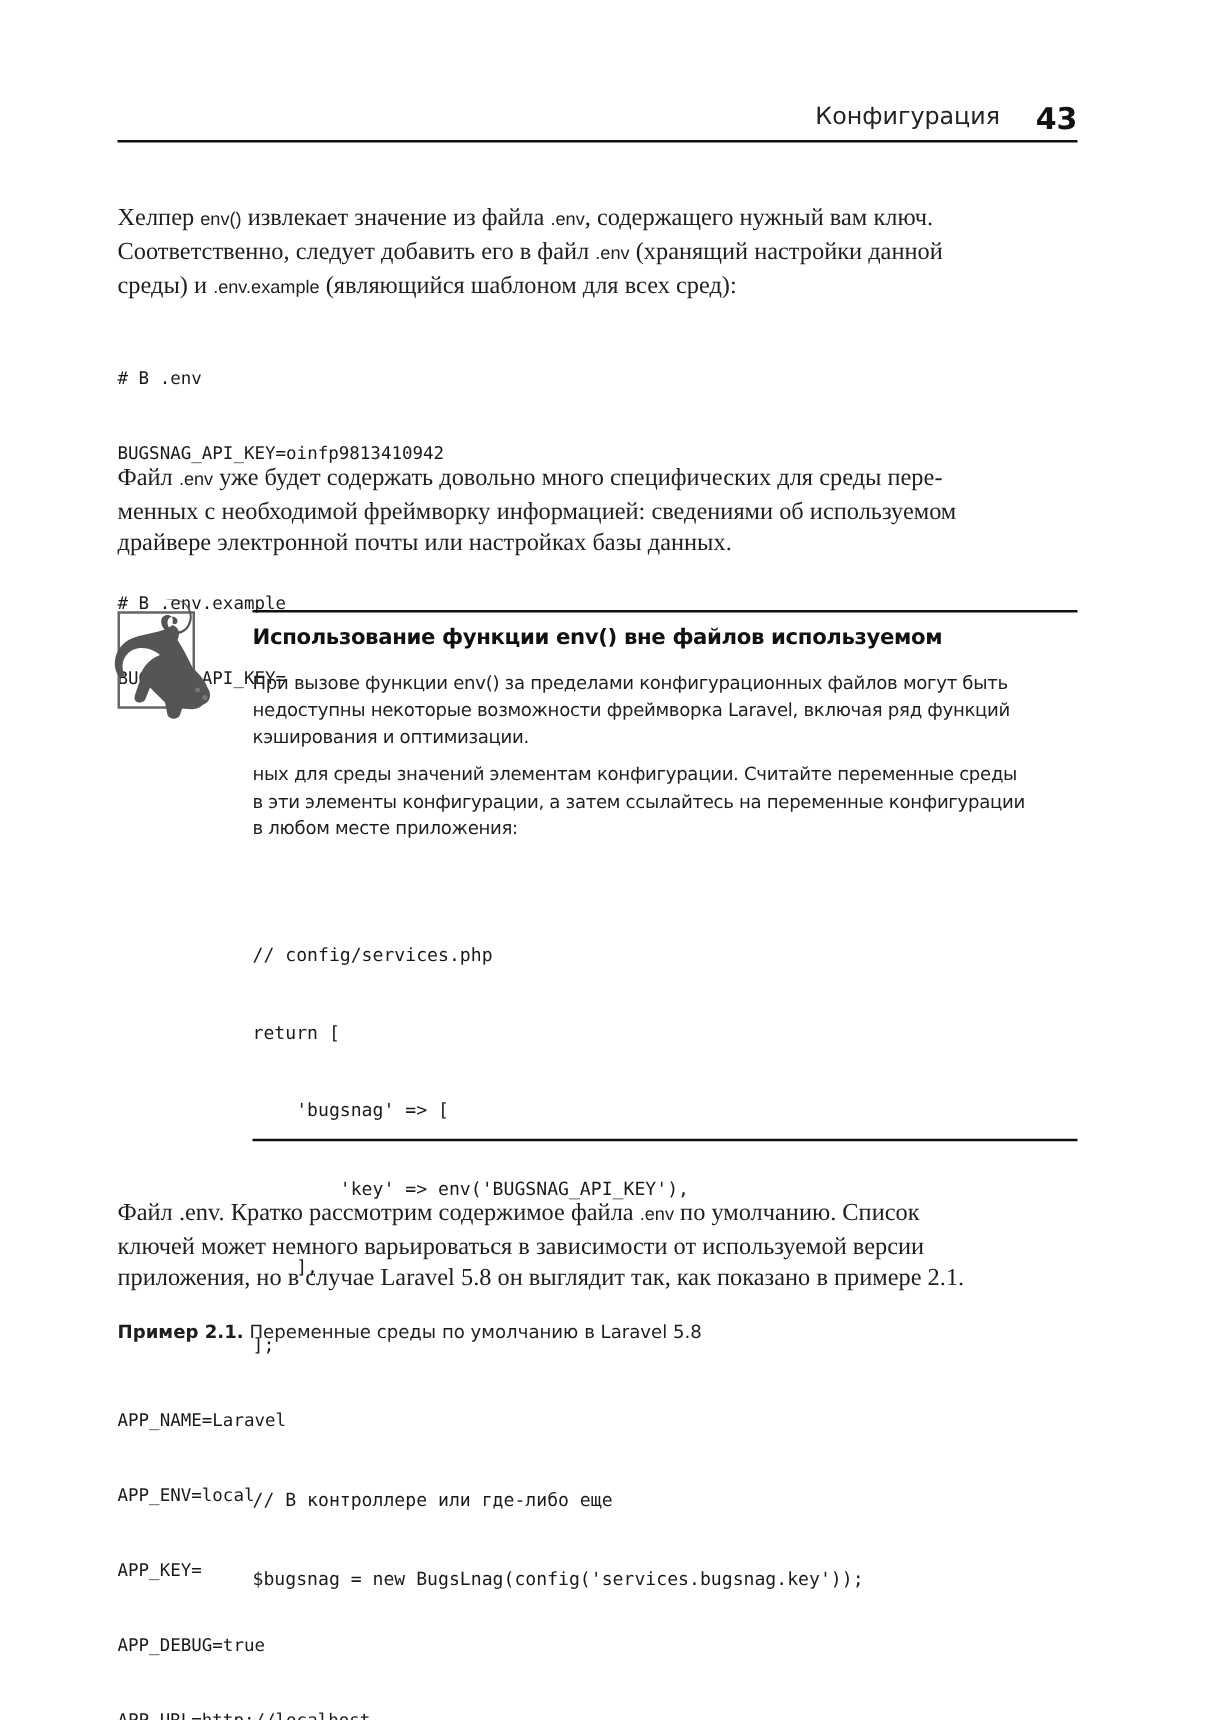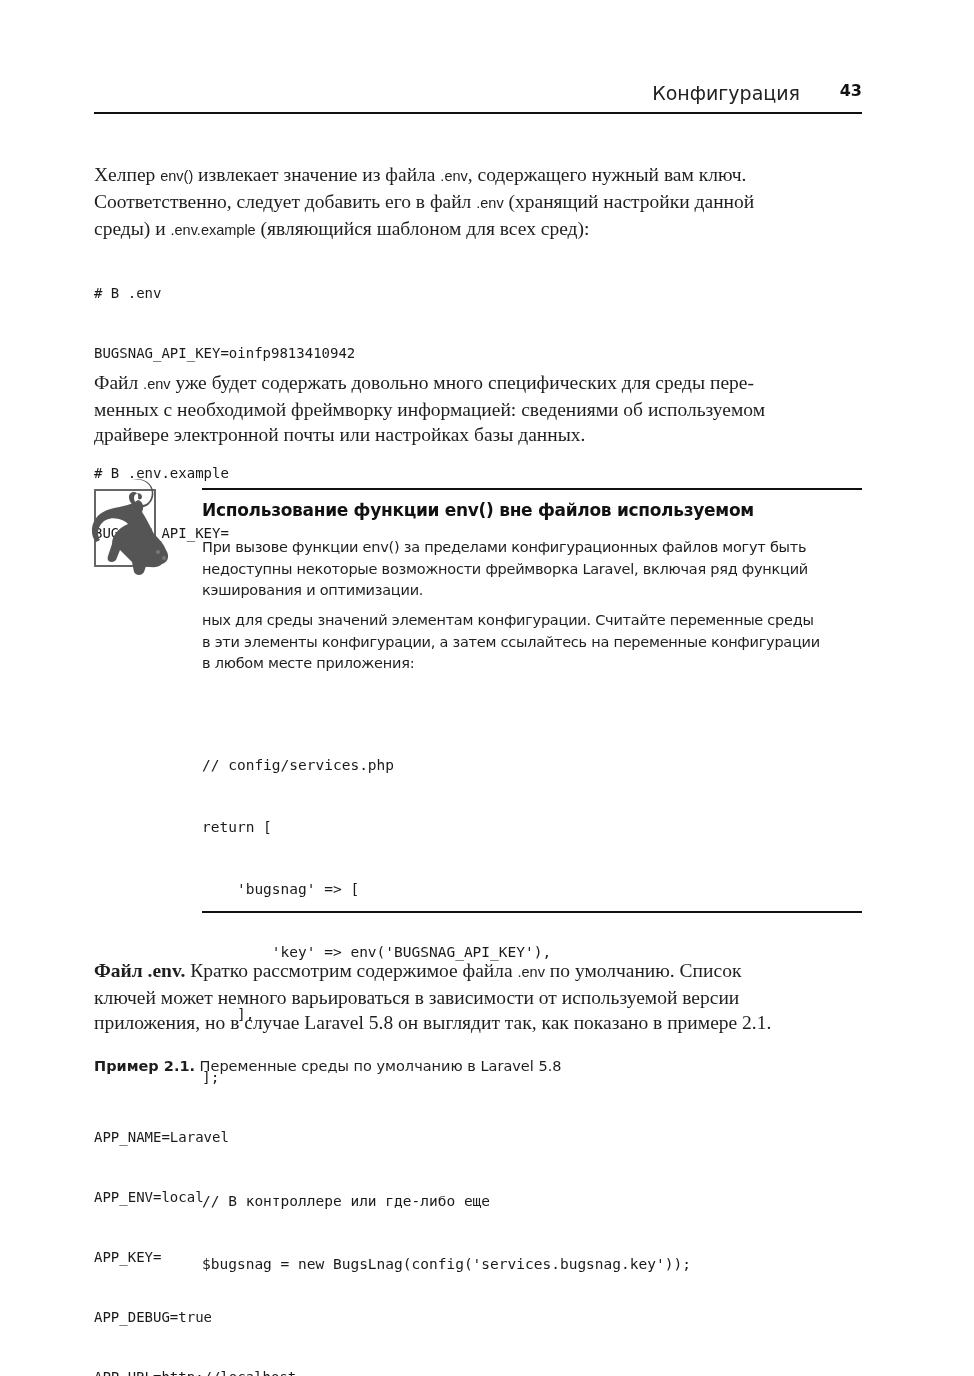--- a/index.html
+++ b/index.html
@@ -1,58 +1,58 @@
 <!DOCTYPE html>
 <html><head>
 <meta charset="utf-8">
 <style>
   html, body { margin: 0; padding: 0; background: #ffffff; }
   body { width: 974px; height: 1376px; position: relative; overflow: hidden; color: #1a1a1a; }
   .page { position: absolute; left: 0; top: 0; width: 974px; height: 1376px; }
 
   .running-head { position: absolute; left: 94px; top: 80px; width: 768px; height: 30px; }
   .running-head .section { position: absolute; right: 62px; top: 2px; font-family: "DejaVu Sans", sans-serif; font-size: 19px; color: #222; }
-  .running-head .pagenum { position: absolute; right: 0; top: 1px; font-family: "DejaVu Sans", sans-serif; font-weight: bold; font-size: 16px; color: #111; }
+  .running-head .pagenum { position: absolute; right: 0; top: 1px; font-family: "DejaVu Sans", sans-serif; font-weight: bold; font-size: 24px; color: #111; }
   .head-rule { position: absolute; left: 94px; top: 112px; width: 768px; height: 2px; background: #111; }
 
   .serif { font-family: "Liberation Serif", serif; font-size: 19.5px; line-height: 25px; color: #1e1e1e; }
   .para { position: absolute; left: 94px; width: 768px; text-align: justify; }
   .mono { font-family: Liberation Sans, sans-serif; font-size: 14.5px; }
   .code { position: absolute; left: 94px; font-family: "DejaVu Sans Mono", monospace; font-size: 14px; line-height: 20px; color: #1a1a1a; white-space: pre; }
   .code .line { display: block; height: 20px; }
 
   .note-top-rule { position: absolute; left: 202px; top: 488px; width: 660px; height: 2px; background: #111; }
   .note-bottom-rule { position: absolute; left: 202px; top: 911px; width: 660px; height: 2px; background: #111; }
   .lemur { position: absolute; left: 88px; top: 478px; width: 86px; height: 100px; }
   .note-title { position: absolute; left: 202px; top: 500px; font-family: "DejaVu Sans", sans-serif; font-weight: bold; font-size: 17px; color: #111; letter-spacing: -0.3px; }
   .note-text { position: absolute; left: 202px; width: 660px; font-family: "DejaVu Sans", sans-serif; font-size: 14.5px; line-height: 21.5px; color: #1e1e1e; text-align: justify; letter-spacing: -0.25px; }
   .note-code { left: 202px; }
 
   .caption { position: absolute; left: 94px; top: 1058px; font-family: "DejaVu Sans", sans-serif; font-size: 14.5px; color: #1e1e1e; }
   .caption b { font-weight: bold; }
-  .bold-lead { font-weight: bold; }
+  .bold-lead { font-weight: normal; }
 </style>
 </head>
 <body>
 
 <div class="page">
 
   <div class="running-head">
     <span class="section">Конфигурация</span>
     <span class="pagenum">43</span>
   </div>
   <div class="head-rule"></div>
 
   <div class="para serif" style="top:162px;">
     <div><span>Хелпер </span><span class="mono">env()</span><span> извлекает значение из файла </span><span class="mono">.env</span><span>, содержащего нужный вам ключ.</span></div>
     <div><span>Соответственно, следует добавить его в файл </span><span class="mono">.env</span><span> (хранящий настройки данной</span></div>
     <div><span>среды) и </span><span class="mono">.env.example</span><span> (являющийся шаблоном для всех сред):</span></div>
   </div>
 
-  <div class="code" style="top:243px;">
+  <div class="code" style="top:253px;">
     <span class="line"># В .env</span>
     <span class="line">BUGSNAG_API_KEY=oinfp9813410942</span>
     <span class="line"></span>
     <span class="line"># В .env.example</span>
     <span class="line">BUGSNAG_API_KEY=</span>
   </div>
 
   <div class="para serif" style="top:370px;">
     <div><span>Файл </span><span class="mono">.env</span><span> уже будет содержать довольно много специфических для среды пере-</span></div>
     <div>менных с необходимой фреймворку информацией: сведениями об используемом</div>

